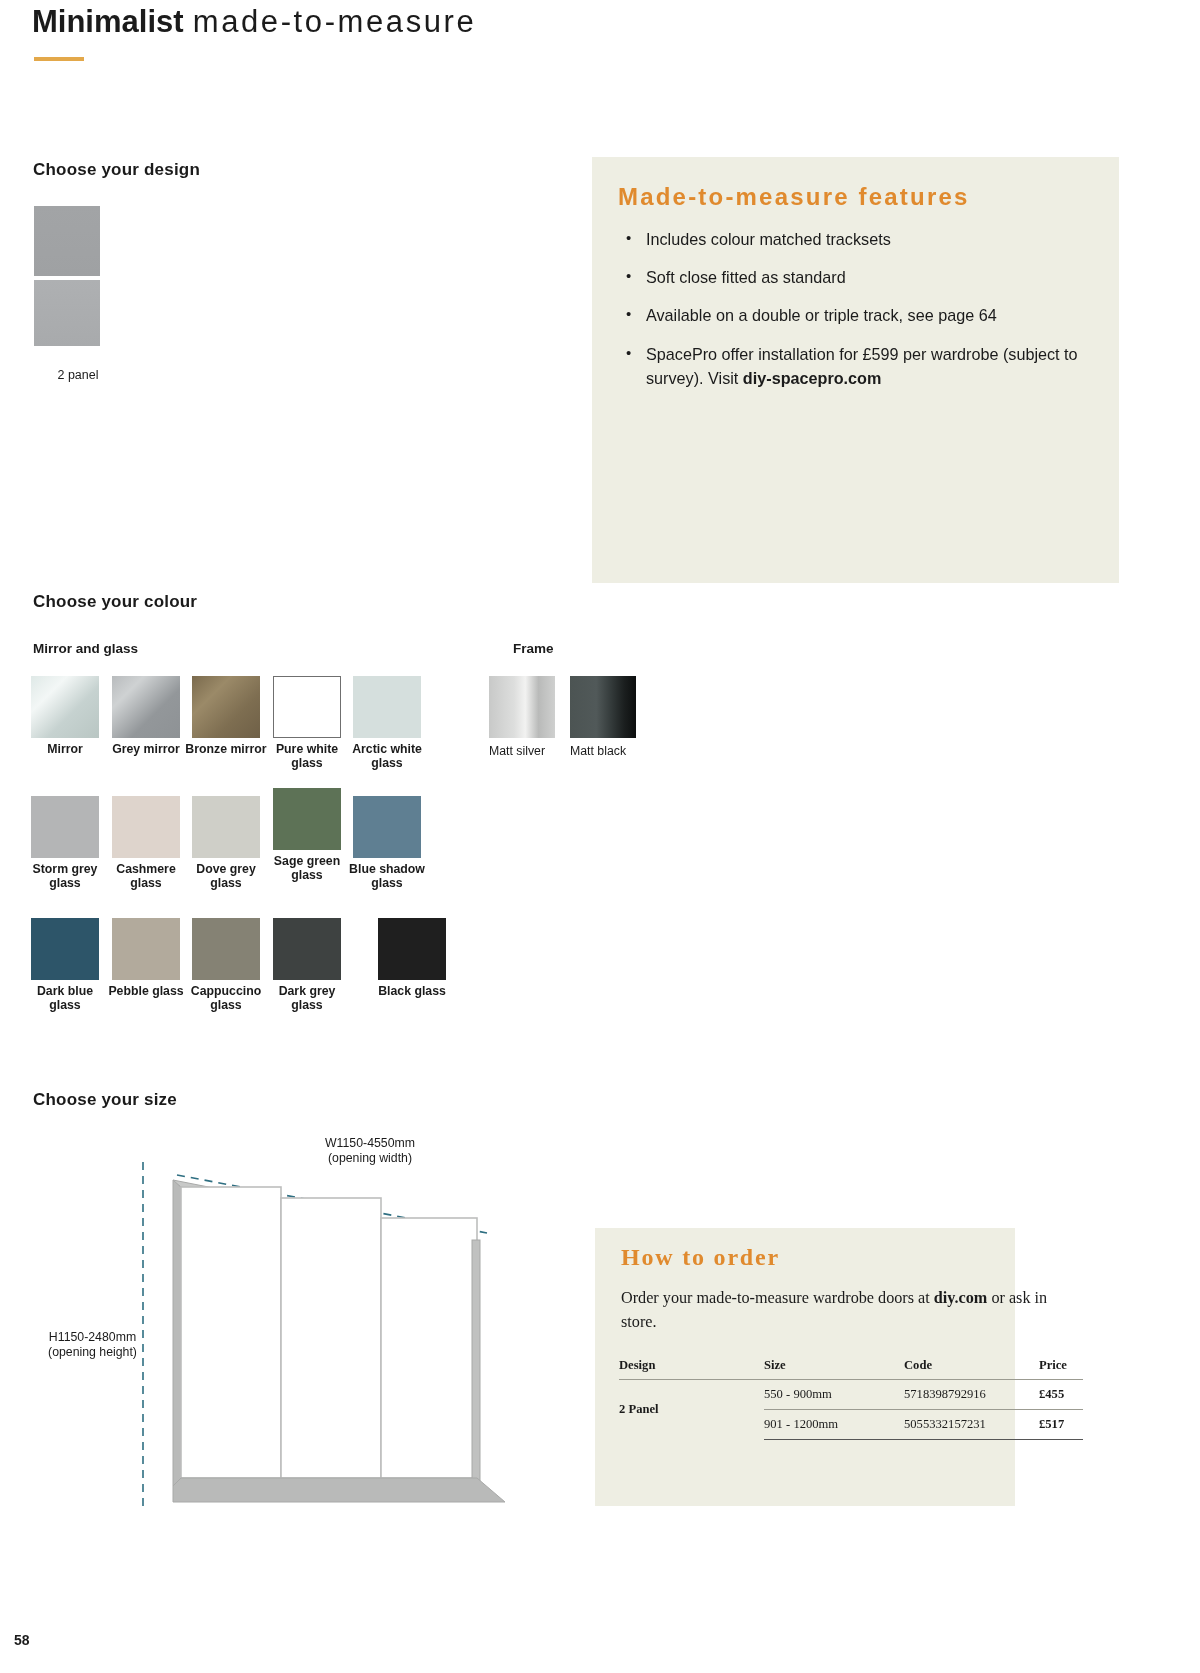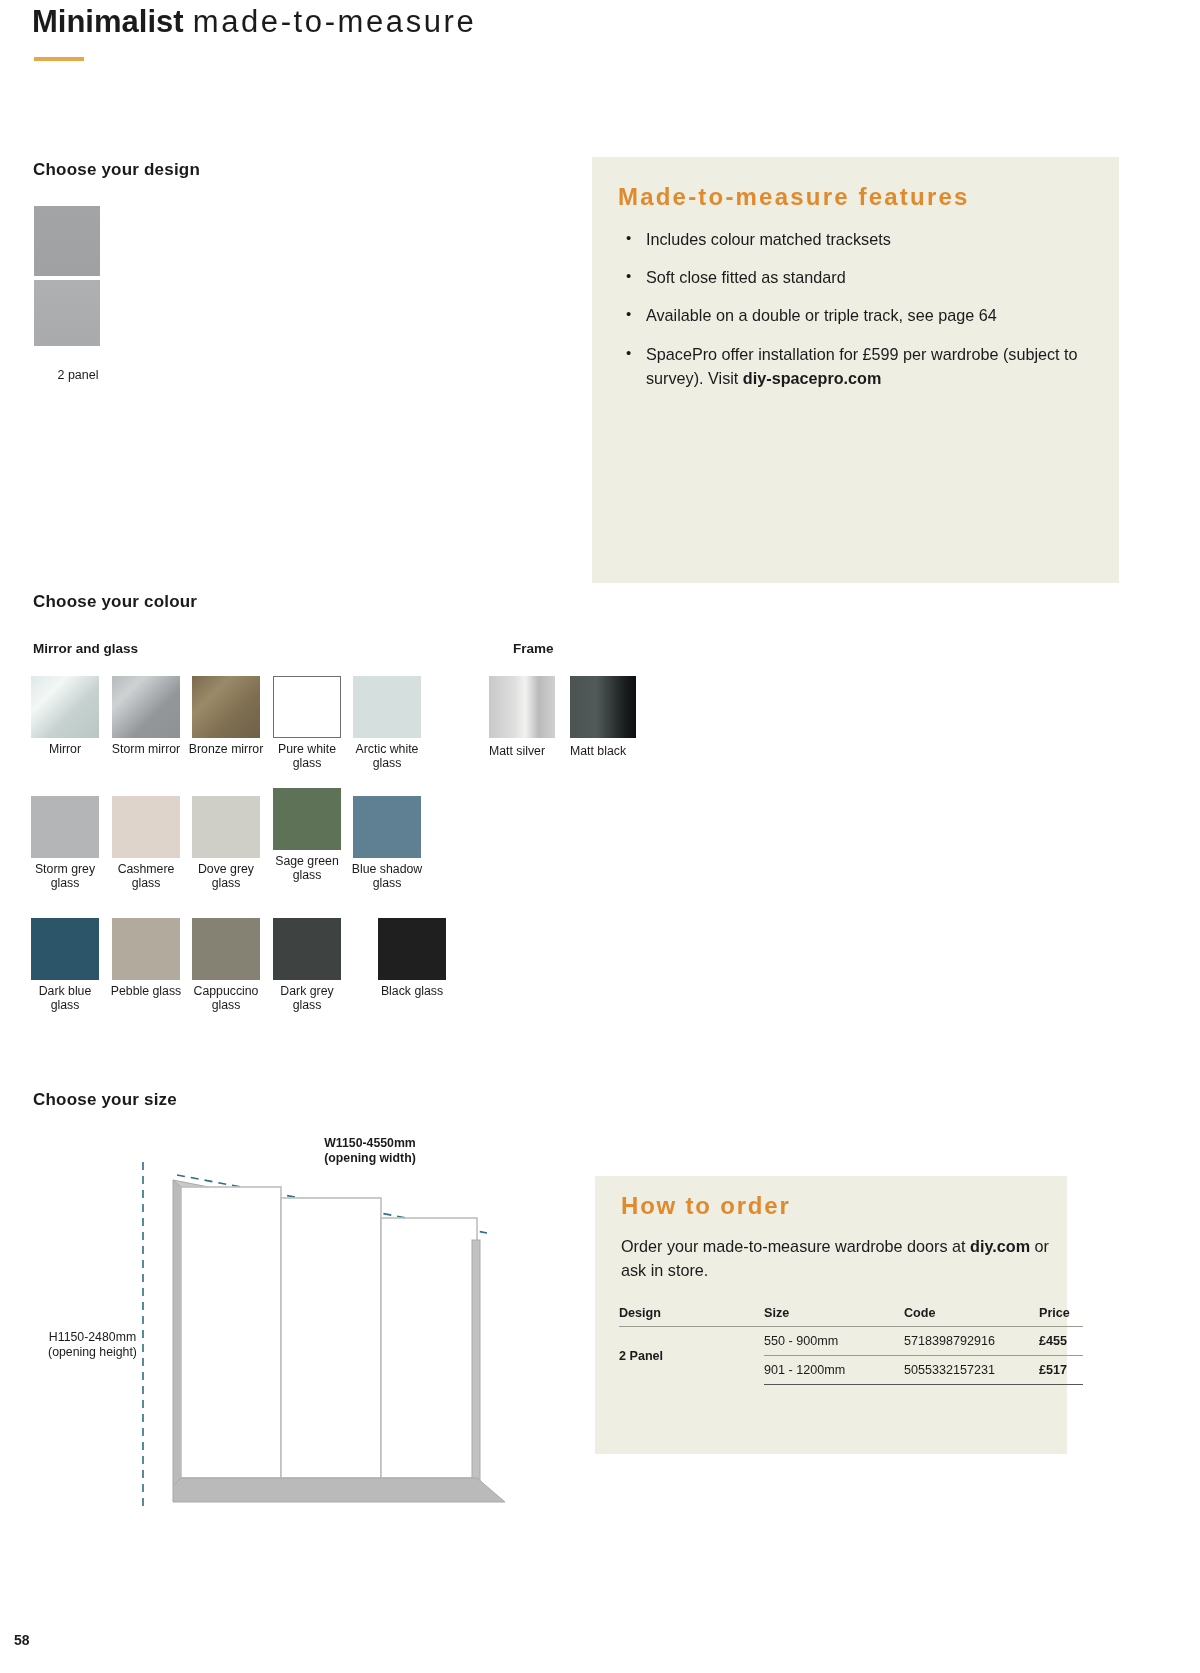--- a/index.html
+++ b/index.html
@@ -56,37 +56,38 @@
   .feat li{
     position:relative;font-size:16.2px;line-height:24.2px;margin-bottom:14px;
     color:#1b1b1b;
   }
   .feat li:before{
     content:"•";position:absolute;left:-20px;top:-1px;font-size:15px;
   }
   .feat li b{font-weight:bold;}
 
   
-  .sw{position:absolute;width:88px;}
+  .sw{position:absolute;width:88px;font-weight:bold;}
   .sw .chip{width:68px;height:62px;box-sizing:border-box;}
   .sw .cap{
     margin-top:5px;width:84px;margin-left:-8px;text-align:center;
     font-size:12.3px;line-height:13.8px;
   }
   .frm{position:absolute;width:66px;}
   .frm .chip{width:66px;height:62px;}
   .frm .cap{margin-top:6px;text-align:left;font-size:12.3px;line-height:14px;white-space:nowrap;}
   .dim-txt{
     position:absolute;font-size:12.3px;line-height:14.5px;text-align:center;
   }
 
   
   .order{
-    position:absolute;left:595px;top:1176px;width:472px;height:278px;
+    position:absolute;left:595px;top:1228px;width:420px;height:278px;
     background:#eeeee3;
+    font-family:Liberation Serif, serif;
   }
   .order h3{
     margin:0;position:absolute;left:26px;top:16px;
     font-size:24px;font-weight:bold;color:#e08a2e;letter-spacing:1.8px;
   }
   .order p{
     margin:0;position:absolute;left:26px;top:58px;width:450px;
     font-size:16.2px;line-height:24px;
   }
   .tbl{position:absolute;left:24px;top:130px;width:464px;font-size:12.6px;}
@@ -141,21 +142,21 @@
   <div class="sub-h" style="left:33px;top:641px;">Mirror and glass</div>
 
   <div class="sub-h" style="left:467px;top:641px;padding-left:46px;">Frame</div>
 
   <div class="sw" style="left:31px;top:676px;">
     <div class="chip" style="background:linear-gradient(135deg,#dfe9e7 0%,#f3f7f6 28%,#c6d2d0 60%,#b9c6c3 100%);"></div>
     <div class="cap">Mirror</div>
   </div>
   <div class="sw" style="left:112px;top:676px;">
     <div class="chip" style="background:linear-gradient(135deg,#b8bbbd 0%,#cfd2d3 25%,#93979a 62%,#8e9295 100%);"></div>
-    <div class="cap">Storm mirror</div>
+    <div class="cap">Grey mirror</div>
   </div>
   <div class="sw" style="left:192px;top:676px;">
     <div class="chip" style="background:linear-gradient(135deg,#7a6a4d 0%,#9b8a68 30%,#7e6e51 65%,#6f6047 100%);"></div>
     <div class="cap">Bronze mirror</div>
   </div>
   <div class="sw" style="left:273px;top:676px;">
     <div class="chip" style="background:#ffffff;border:1px solid #6f6f6f;"></div>
     <div class="cap">Pure white glass</div>
   </div>
   <div class="sw" style="left:353px;top:676px;">
@@ -209,21 +210,21 @@
     <div class="chip" style="background:linear-gradient(90deg,#c8c9c8 0%,#dddedd 38%,#f2f2f1 55%,#b9bab9 75%,#cfd0cf 100%);"></div>
     <div class="cap">Matt silver</div>
   </div>
   <div class="frm" style="left:570px;top:676px;">
     <div class="chip" style="background:linear-gradient(90deg,#4c5453 0%,#515959 40%,#343b3b 62%,#1b1f1f 82%,#0c0e0e 100%);"></div>
     <div class="cap">Matt black</div>
   </div>
 
   <div class="sec-h" style="left:33px;top:1090px;">Choose your size</div>
 
-  <div class="dim-txt" style="left:250px;top:1136px;width:240px;font-weight:bold;">
+  <div class="dim-txt" style="left:250px;top:1136px;width:240px;">
     <div>W1150-4550mm</div>
     <div>(opening width)</div>
   </div>
 
   <div class="dim-txt" style="left:20px;top:1330px;width:145px;">
     <div>H1150-2480mm</div>
     <div>(opening height)</div>
   </div>
 
   <svg style="position:absolute;left:115px;top:1140px;width:420px;height:400px;" viewBox="0 0 420 400">

